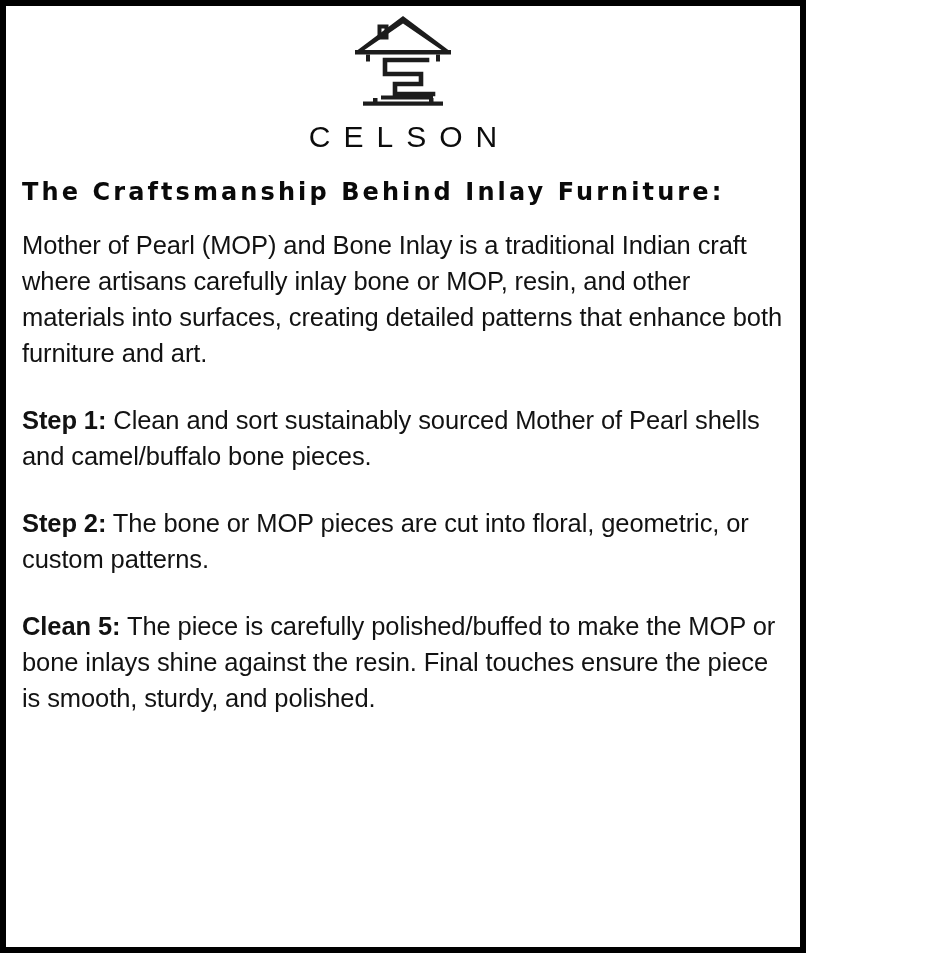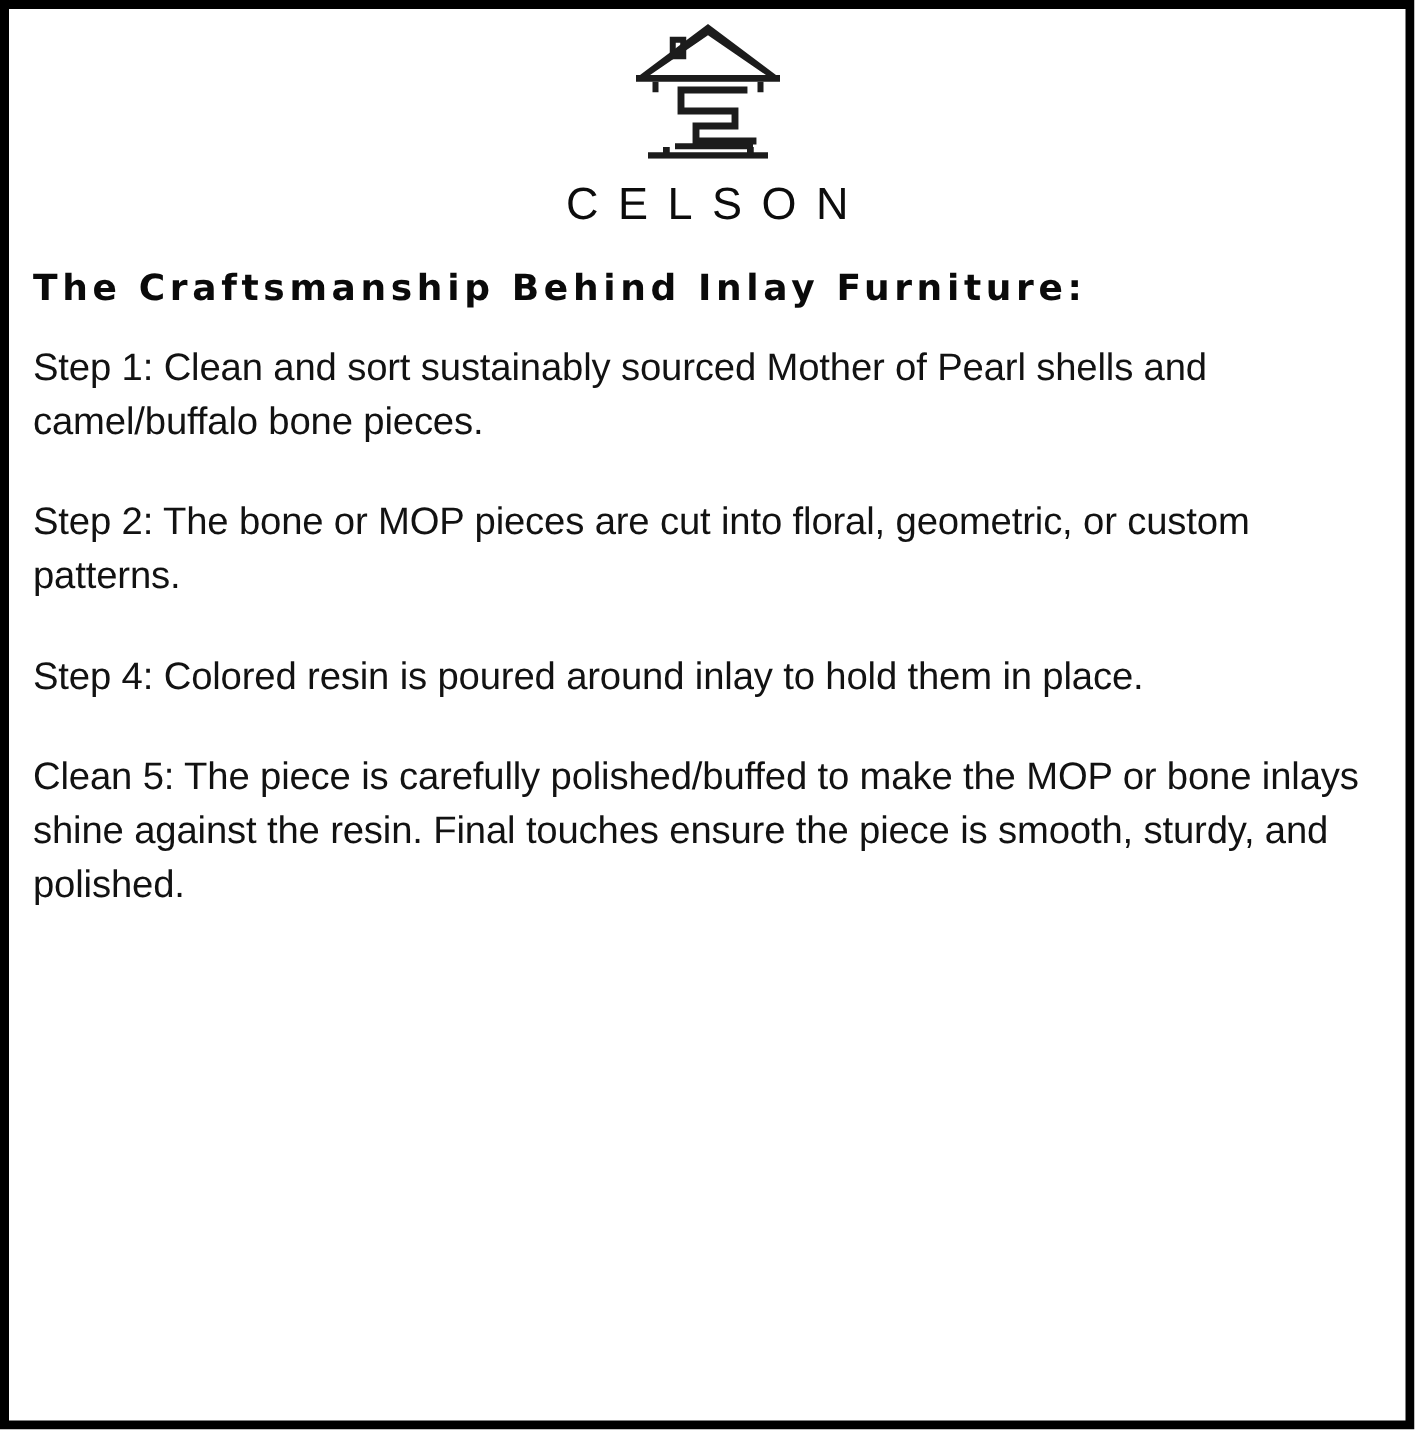--- a/index.html
+++ b/index.html
@@ -8,21 +8,21 @@
     padding: 0;
     background: #ffffff;
   }
   body {
     font-family: "Liberation Sans", sans-serif;
     -webkit-font-smoothing: antialiased;
   }
 
   .poster {
     position: relative;
-    width: 943px;
+    width: 806px;
     height: 953px;
     box-sizing: border-box;
     background: #ffffff;
     border: 6px solid #000000;
     overflow: hidden;
   }
 
   .poster-inner {
     position: relative;
     width: 100%;
@@ -83,21 +83,21 @@
     margin: 0;
     padding: 0;
     max-width: 890px;
   }
 
   .para + .para {
     margin-top: 31px;
   }
 
   .step-label {
-    font-weight: 400;
+    font-weight: 700;
   }
 
   
   .para .txt {
     font-weight: 400;
   }
 </style>
 </head>
 <body>
 
@@ -126,20 +126,20 @@
         <rect x="22" y="86" width="4.5" height="7" fill="#1c1c1c"></rect>
         <rect x="78" y="86" width="4.5" height="7" fill="#1c1c1c"></rect>
       </svg>
 
       <div class="brand-wordmark">CELSON</div>
     </div>
 
     <h1 class="doc-heading">The Craftsmanship Behind Inlay Furniture:</h1>
 
     <div class="body-copy" id="body-copy">
+        <p class="para"><span class="txt">Mother of Pearl (MOP) and Bone Inlay is a traditional Indian craft where artisans carefully inlay bone or MOP, resin, and other materials into surfaces, creating detailed patterns that enhance both furniture and art.</span></p>
         <p class="para"><span class="step-label">Step 1:</span><span class="txt"> Clean and sort sustainably sourced Mother of Pearl shells and camel/buffalo bone pieces.</span></p>
         <p class="para"><span class="step-label">Step 2:</span><span class="txt"> The bone or MOP pieces are cut into floral, geometric, or custom patterns.</span></p>
-        <p class="para"><span class="step-label">Step 4</span><span class="txt">:</span><span class="txt"> Colored resin is poured around inlay to hold them in place.</span></p>
         <p class="para"><span class="step-label">Clean 5:</span><span class="txt"> The piece is carefully polished/buffed to make the MOP or bone inlays shine against the resin. Final touches ensure the piece is smooth, sturdy, and polished.</span></p>
       </div>
 
   </div>
 </div>
 
 </body></html>

